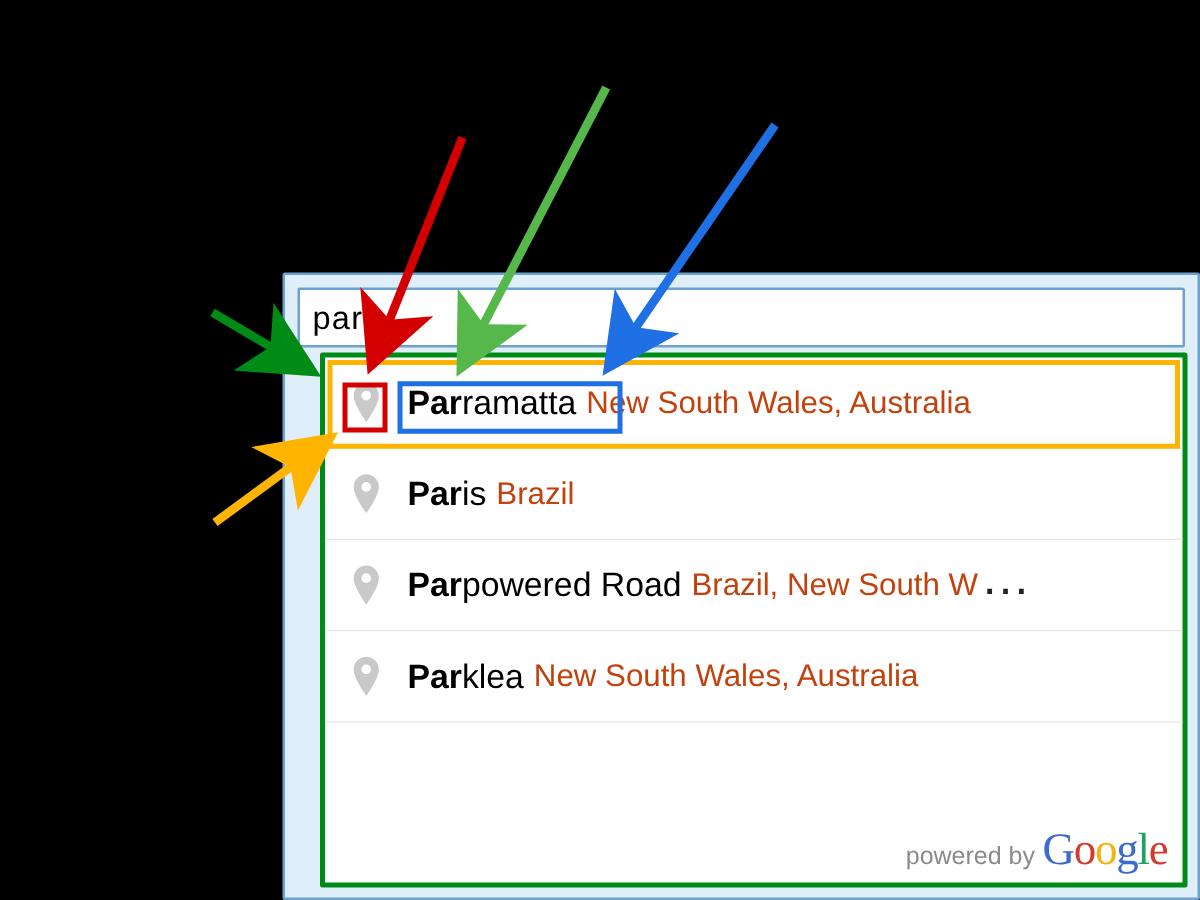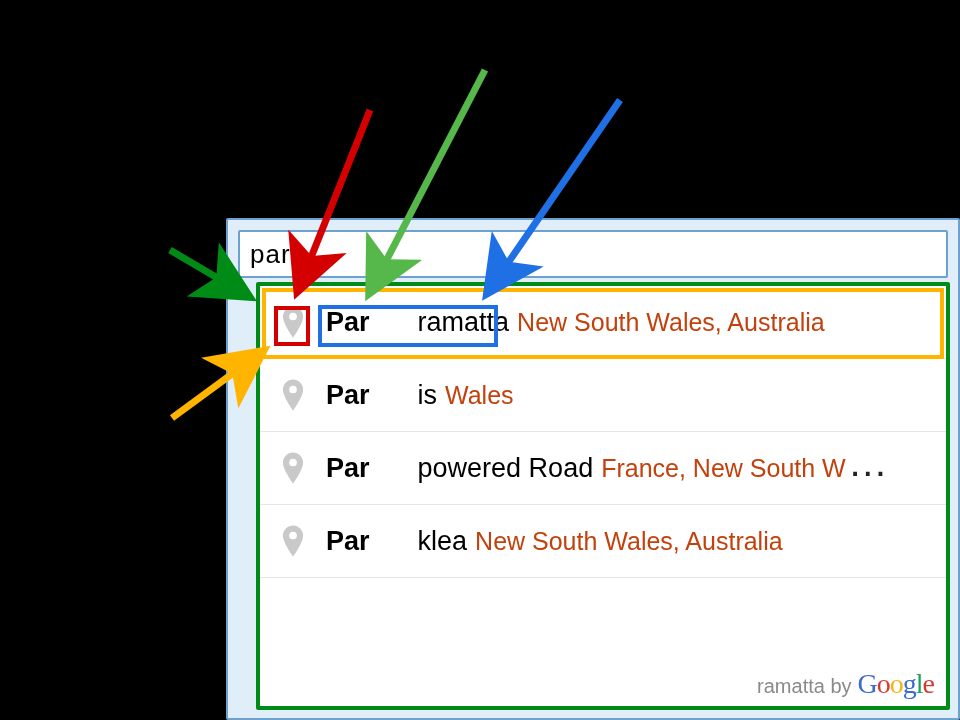--- a/index.html
+++ b/index.html
@@ -60,21 +60,21 @@
   .pin-wrap {
     position: absolute;
     left: 20px; top: 50%; transform: translateY(-50%);
     width: 26px; height: 36px;
     display: flex; align-items: center; justify-content: center;
   }
   .pin-svg { width: 22px; height: 32px; display: block; }
 
   .txt-main { font-size: 27px; color: #555; }
   .txt-main .match { font-weight: bold; color: #000; }
-  .txt-main .rest { color: #000; margin-left: 48px; }
+  .txt-main .rest { color: #000; }
   .txt-sub { font-size: 25px; color: #c2410c; margin-left: 8px; }
   .ellipsis { font-size: 40px; color: #222; letter-spacing: 2px; line-height: 10px; position: relative; top: -6px; margin-left: 2px; }
 
   
   .hl-row1 {
     position: absolute;
     left: 2px; right: 2px; top: 2px;
     height: 71px;
     border: 4px solid #ffb400;
     pointer-events: none;
@@ -94,21 +94,21 @@
     pointer-events: none;
   }
 
   .footer {
     position: absolute;
     right: 12px; bottom: 6px;
     font-size: 20px;
     color: #8a8a8a;
     display: flex; align-items: baseline; gap: 6px;
   }
-  .google-logo { font-size: 28px; font-family: "Times New Roman", serif; letter-spacing: -1px; }
+  .google-logo { font-size: 36px; font-family: "Times New Roman", serif; letter-spacing: -1px; }
   .g1 { color: #3b6bd1; }
   .g2 { color: #d33b2e; }
   .g3 { color: #f2b50f; }
   .g4 { color: #3b6bd1; }
   .g5 { color: #1aa260; }
   .g6 { color: #d33b2e; }
 
   
   .arrows { position: absolute; left: 0; top: 0; width: 960px; height: 720px; pointer-events: none; }
 </style>
@@ -141,34 +141,34 @@
       <div class="item">
         <span class="pin-wrap">
           <svg class="pin-svg" viewBox="0 0 24 34">
             <path d="M12 0C6 0 1 5 1 11c0 8 11 23 11 23s11-15 11-23C23 5 18 0 12 0z" fill="#c9c9c9"></path>
             <circle cx="12" cy="11" r="4.2" fill="#fff"></circle>
           </svg>
         </span>
         <span class="txt-main">
           <span class="match">Par</span><span class="rest">is</span>
         </span>
-        <span class="txt-sub">Wales</span>
+        <span class="txt-sub">Brazil</span>
       </div>
 
       <div class="item">
         <span class="pin-wrap">
           <svg class="pin-svg" viewBox="0 0 24 34">
             <path d="M12 0C6 0 1 5 1 11c0 8 11 23 11 23s11-15 11-23C23 5 18 0 12 0z" fill="#c9c9c9"></path>
             <circle cx="12" cy="11" r="4.2" fill="#fff"></circle>
           </svg>
         </span>
         <span class="txt-main">
           <span class="match">Par</span><span class="rest">powered Road</span>
         </span>
-        <span class="txt-sub">France, New South W</span>
+        <span class="txt-sub">Brazil, New South W</span>
         <span class="ellipsis">…</span>
       </div>
 
       <div class="item">
         <span class="pin-wrap">
           <svg class="pin-svg" viewBox="0 0 24 34">
             <path d="M12 0C6 0 1 5 1 11c0 8 11 23 11 23s11-15 11-23C23 5 18 0 12 0z" fill="#c9c9c9"></path>
             <circle cx="12" cy="11" r="4.2" fill="#fff"></circle>
           </svg>
         </span>
@@ -177,21 +177,21 @@
         </span>
         <span class="txt-sub">New South Wales, Australia</span>
       </div>
 
 
       <div class="hl-row1"></div>
       <div class="hl-pin"></div>
       <div class="hl-text"></div>
 
       <div class="footer">
-        <span>ramatta by</span>
+        <span>powered by</span>
         <span class="google-logo">
           <span class="g1">G</span><span class="g2">o</span><span class="g3">o</span><span class="g4">g</span><span class="g5">l</span><span class="g6">e</span>
         </span>
       </div>
 
     </div>
   </div>
 
   <svg class="arrows" viewBox="0 0 960 720">
     <defs>

